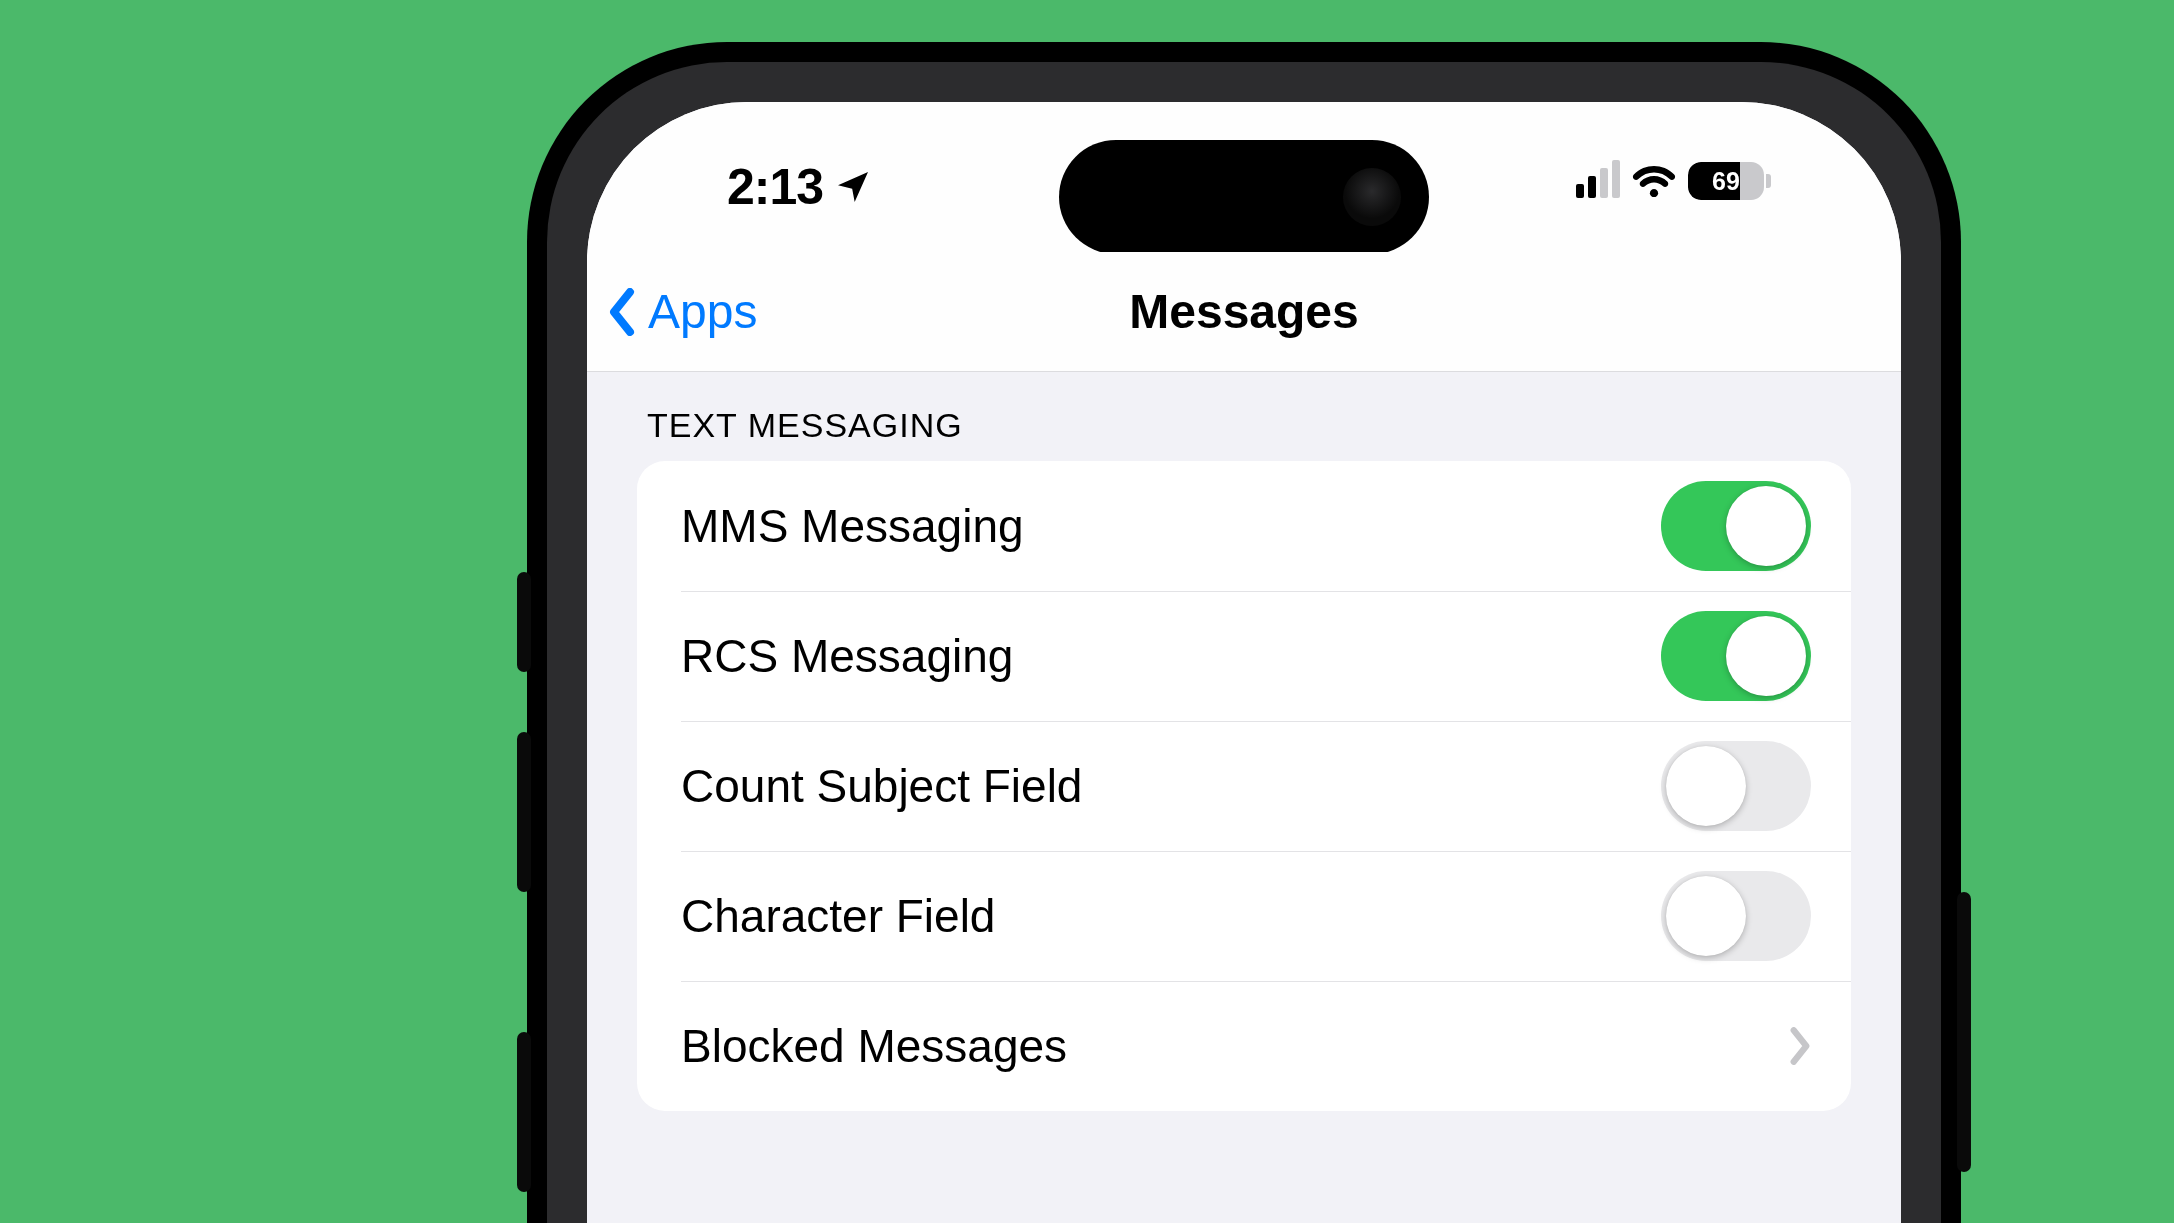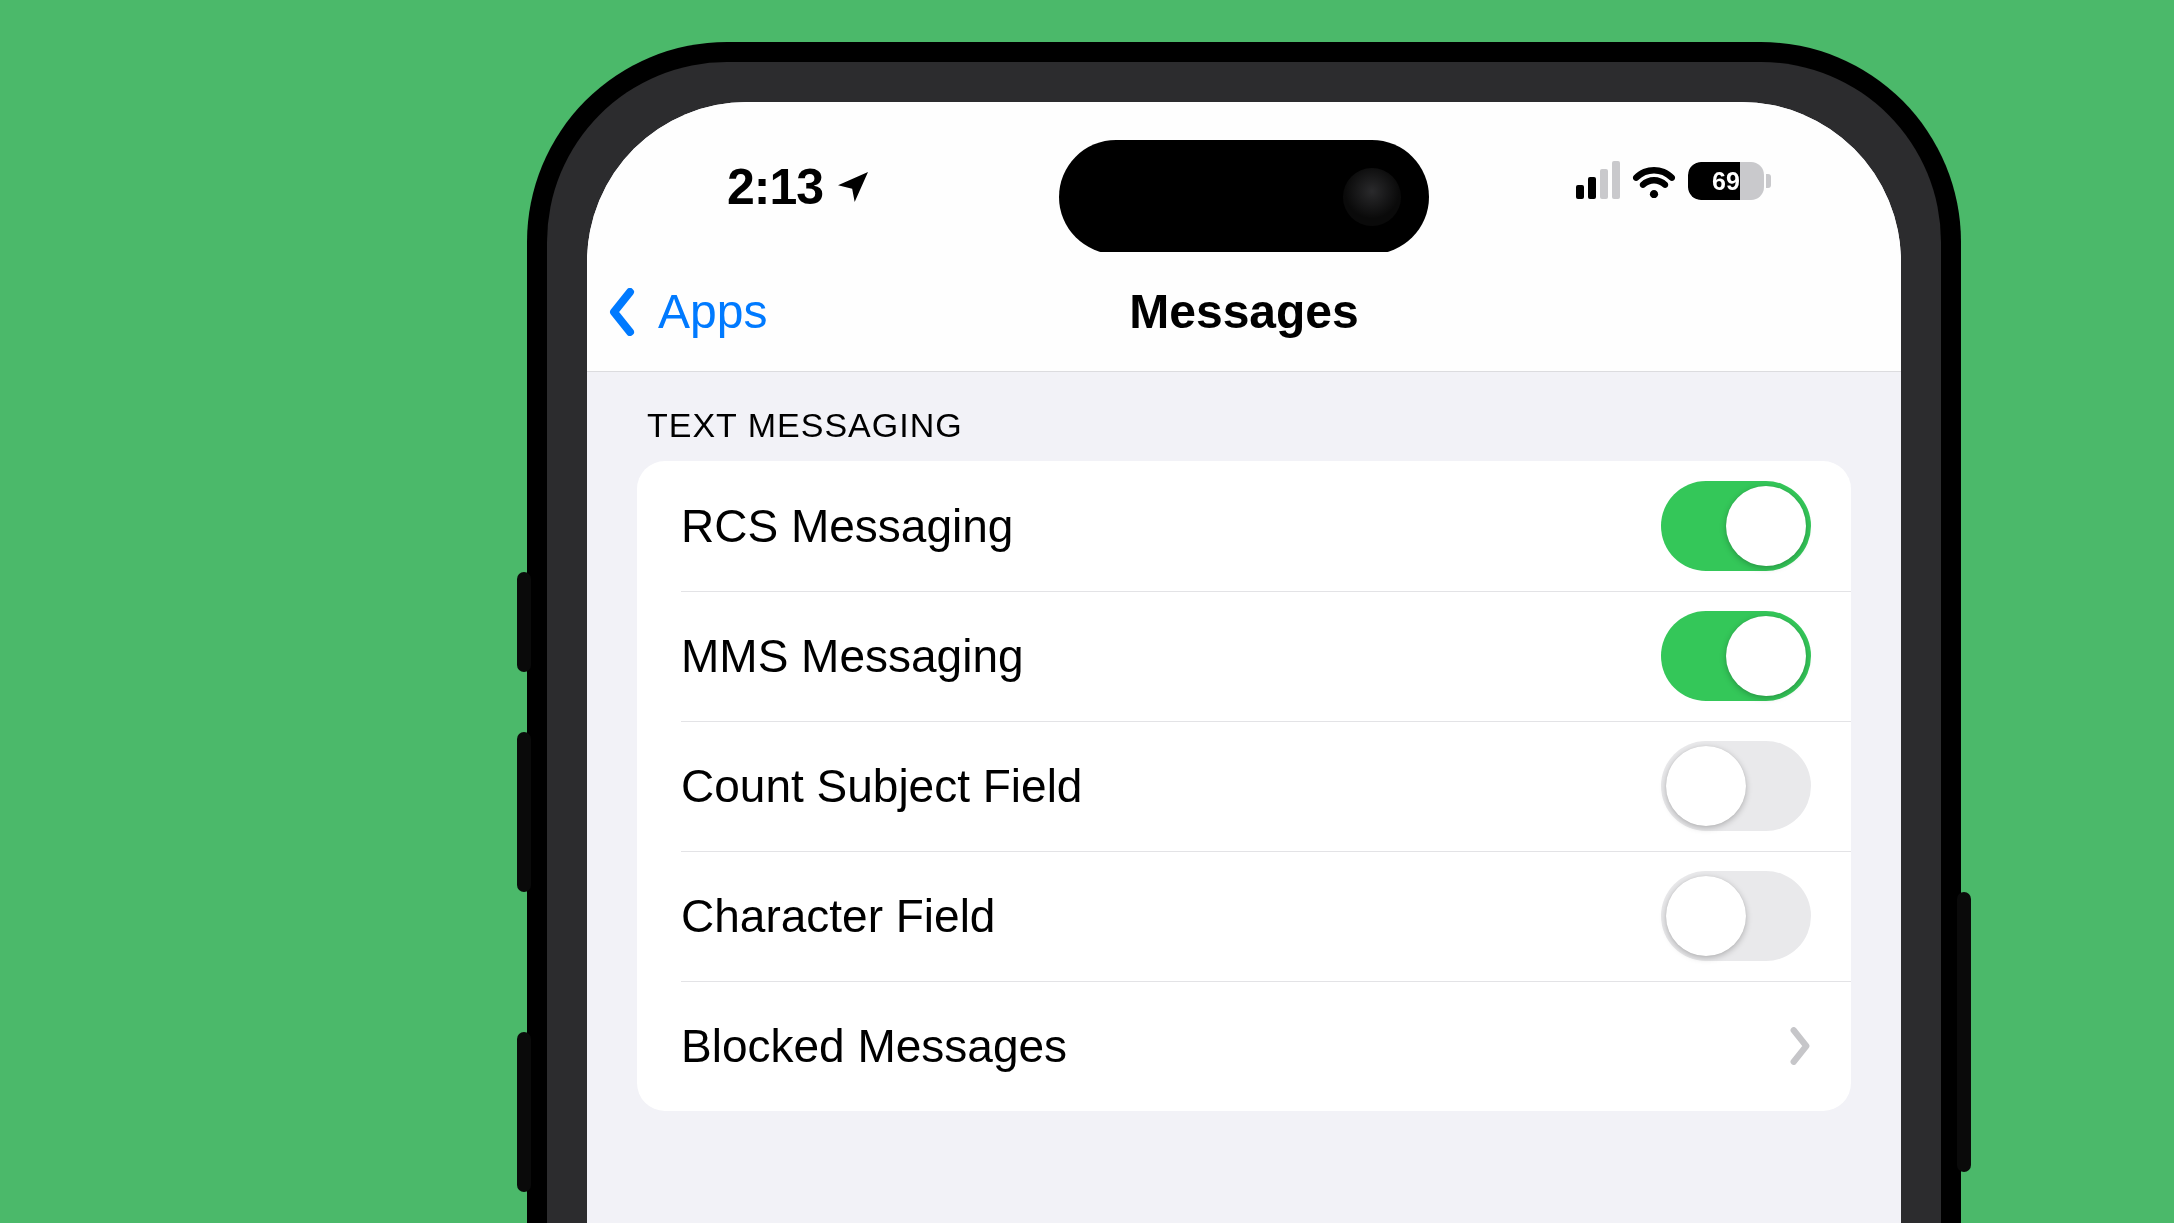--- a/index.html
+++ b/index.html
@@ -97,21 +97,20 @@
     color: #000;
     letter-spacing: -1px;
   }
   .loc-icon svg { display:block; }
 
   .status-right {
     position: absolute;
     right: 130px;
     top: 60px;
     display: flex;
-    align-items: center;
     gap: 12px;
   }
   .cell-bars { display:flex; align-items:flex-end; gap:4px; height:36px; }
   .cell-bars span { width:8px; border-radius:2px; background:#000; }
   .cell-bars span.dim { background:#c9c9cc; }
   .wifi-icon svg { display:block; }
   .battery {
     display: flex;
     align-items: center;
     position: relative;
@@ -155,21 +154,21 @@
     background: #fefefe;
     border-bottom: 1px solid #dcdcdf;
     display: flex;
     align-items: center;
   }
   .nav-back {
     position: absolute;
     left: 20px;
     display: flex;
     align-items: center;
-    gap: 21px;
+    gap: 11px;
     color: #007aff;
     font-size: 48px;
     font-weight: 400;
   }
   .nav-title {
     margin: 0 auto;
     font-size: 48px;
     font-weight: 600;
     color: #000;
     text-align: center;
@@ -297,28 +296,28 @@
             <span>Apps</span>
           </div>
           <div class="nav-title">Messages</div>
         </div>
 
         <div class="content">
           <div class="section-header">TEXT MESSAGING</div>
           <div class="group">
 
             <div class="row">
-              <div class="row-label">RCS Messaging</div>
+              <div class="row-label">MMS Messaging</div>
               <div class="toggle on">
                   <div class="knob"></div>
                 </div>
             </div>
 
             <div class="row">
-              <div class="row-label">MMS Messaging</div>
+              <div class="row-label">RCS Messaging</div>
               <div class="toggle on">
                   <div class="knob"></div>
                 </div>
             </div>
 
             <div class="row">
               <div class="row-label">Count Subject Field</div>
               <div class="toggle">
                   <div class="knob"></div>
                 </div>

